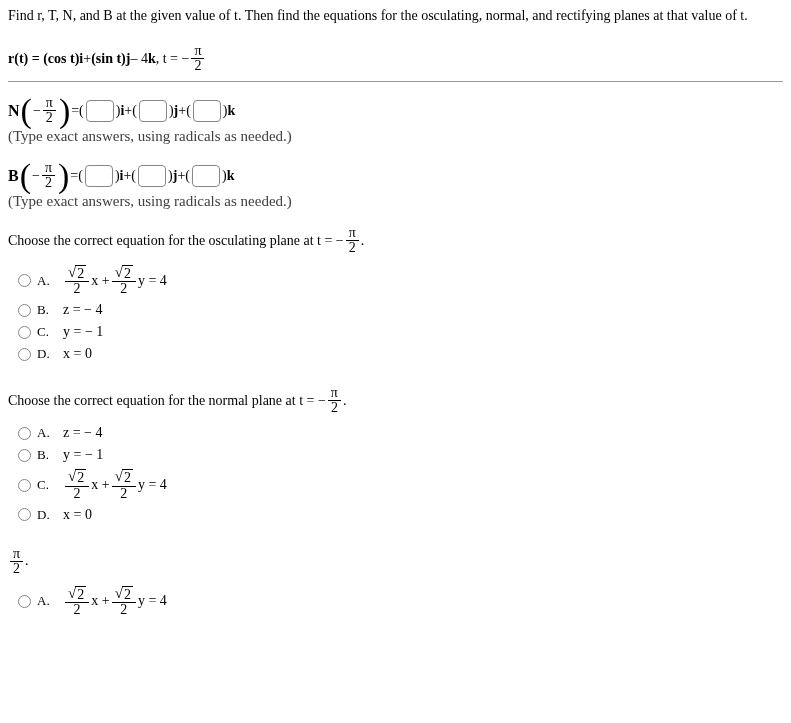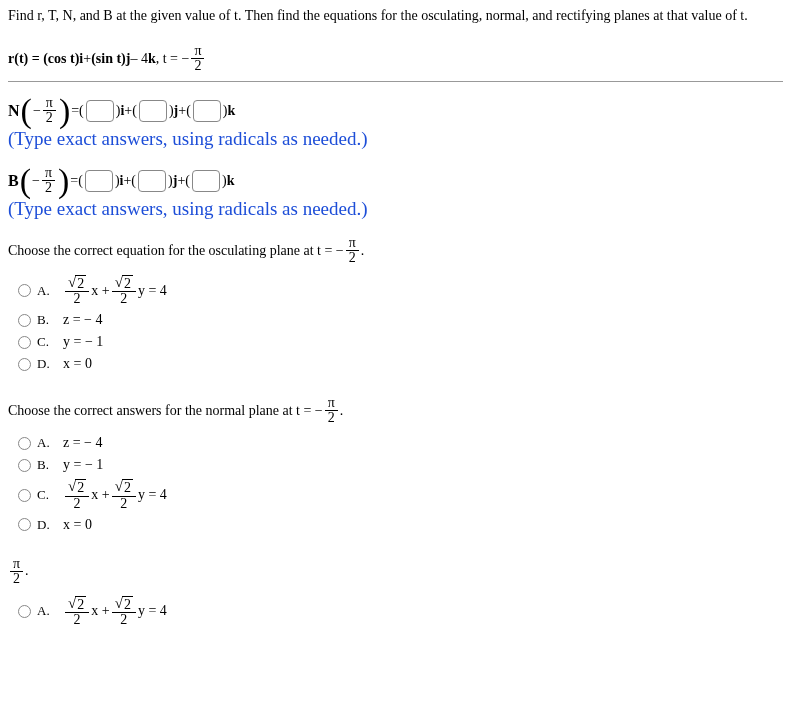--- a/index.html
+++ b/index.html
@@ -9,21 +9,21 @@
     .bold { font-weight: bold; }
     .frac { display: inline-flex; flex-direction: column; align-items: center; vertical-align: middle; margin: 0 2px; line-height: 1; }
     .frac .num { border-bottom: 1px solid #000; padding: 0 3px; }
     .frac .den { padding: 0 3px; }
     .hr { border-top: 1px solid #999; margin: 8px 0 14px 0; }
     .eq-section { margin-bottom: 14px; }
     .eq-line { display: flex; align-items: center; margin-bottom: 3px; }
     .vec-label { font-weight: bold; font-size: 16px; }
     .paren-big { font-size: 34px; font-weight: normal; line-height: 0; margin: 0 1px; }
     .input-box { display: inline-block; width: 28px; height: 22px; border: 1px solid #888; border-radius: 4px; margin: 0 2px; vertical-align: middle; background: #fff; }
-    .hint { color: #1d4ed8; font-size: 19px; margin-bottom: 16px; }
+    .hint { color: #404040; font-size: 15px; margin-bottom: 16px; }
     .question { margin-bottom: 10px; display: flex; align-items: center; flex-wrap: wrap; }
     .choice { display: flex; align-items: center; margin: 6px 0 6px 10px; }
     .choice-radio { width: 13px; height: 13px; border: 1px solid #888; border-radius: 50%; margin-right: 6px; flex-shrink: 0; background: #fff; }
     .choice-letter { margin-right: 8px; min-width: 18px; font-size: 13px; }
     .choice-content { display: flex; align-items: center; }
     .sqrt { display: inline-flex; align-items: flex-start; }
     .sqrt-sym { font-size: 15px; line-height: 1; }
     .sqrt-arg { border-top: 1px solid #000; padding: 0 2px; margin-left: -1px; line-height: 1.1; }
     .neg-frac-cont { display: inline-flex; align-items: center; }
     .gap { height: 18px; }
@@ -153,21 +153,21 @@
 </div>
 <div class="choice">
   <span class="choice-radio"></span>
   <span class="choice-letter">D.</span>
   <span class="choice-content">x = 0</span>
 </div>
 
 <div class="gap"></div>
 
 <div class="question">
-  <span>Choose the correct answers for the normal plane at t =  − </span>
+  <span>Choose the correct equation for the normal plane at t =  − </span>
   <span class="frac">
     <span class="num">π</span>
     <span class="den">2</span>
   </span>
   <span>.</span>
 </div>
 
 <div class="choice">
   <span class="choice-radio"></span>
   <span class="choice-letter">A.</span>

